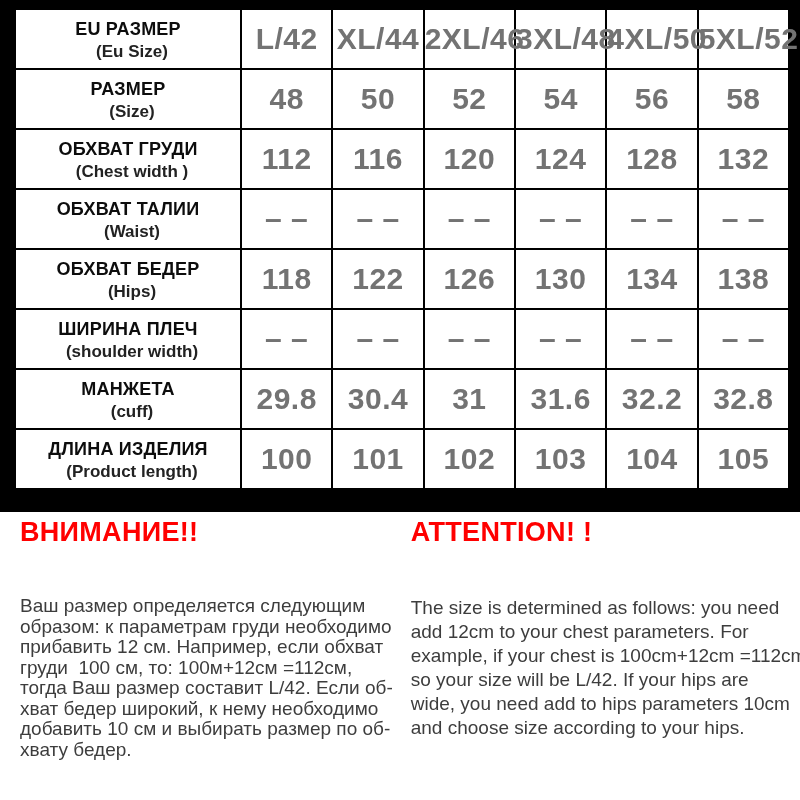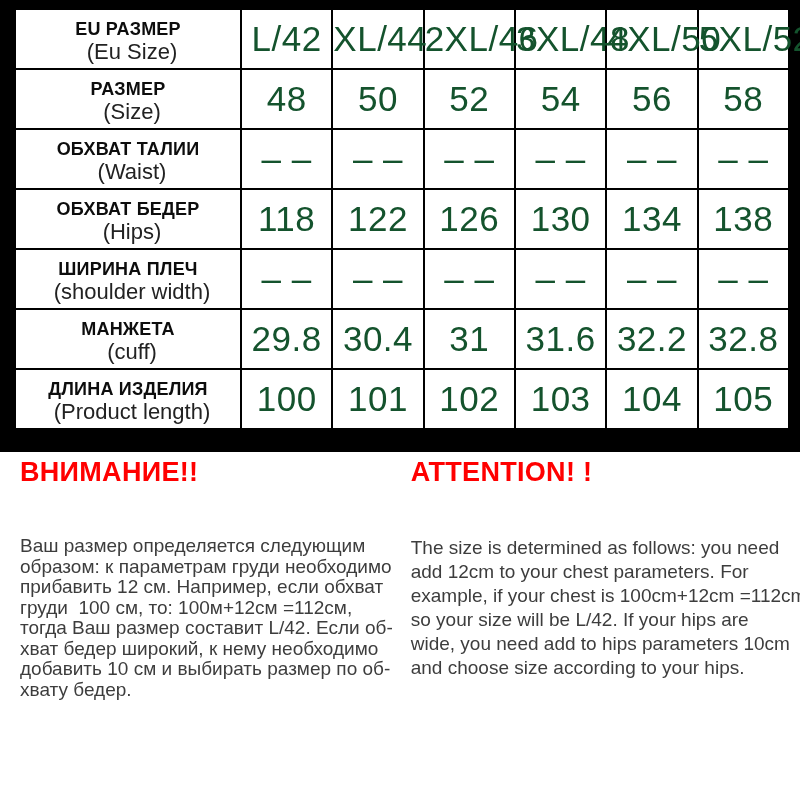--- a/index.html
+++ b/index.html
@@ -29,26 +29,26 @@
     padding:0;
     text-align:center;
     vertical-align:middle;
     background:#fff;
   }
   th .hdr-main{
     font-size:18px;font-weight:bold;color:#0d0d0d;
     line-height:25px;letter-spacing:.2px;
   }
   th .hdr-sub{
-    font-size:22px;font-weight:normal;color:#222;
+    font-size:17px;font-weight:bold;color:#222;
     line-height:19px;
     margin-left:8px;
   }
   td.val{
-    font-size:35px;font-weight:normal;color:#14532d;
+    font-size:30px;font-weight:bold;color:#737373;
     letter-spacing:.5px;
   }
   
   .notes{
     display:flex;
     padding:2px 14px 0 20px;
   }
   .note{width:380px;}
   .note.en{margin-left:18px;width:382px;}
   .note-heading{
@@ -98,20 +98,32 @@
         <th>
           <div class="hdr-main">РАЗМЕР</div>
           <div class="hdr-sub">(Size)</div>
         </th>
         <td class="val">48</td>
         <td class="val">50</td>
         <td class="val">52</td>
         <td class="val">54</td>
         <td class="val">56</td>
         <td class="val">58</td>
+      </tr>
+      <tr>
+        <th>
+          <div class="hdr-main">ОБХВАТ ГРУДИ</div>
+          <div class="hdr-sub">(Chest width )</div>
+        </th>
+        <td class="val">112</td>
+        <td class="val">116</td>
+        <td class="val">120</td>
+        <td class="val">124</td>
+        <td class="val">128</td>
+        <td class="val">132</td>
       </tr>
       <tr>
         <th>
           <div class="hdr-main">ОБХВАТ ТАЛИИ</div>
           <div class="hdr-sub">(Waist)</div>
         </th>
         <td class="val">– –</td>
         <td class="val">– –</td>
         <td class="val">– –</td>
         <td class="val">– –</td>

